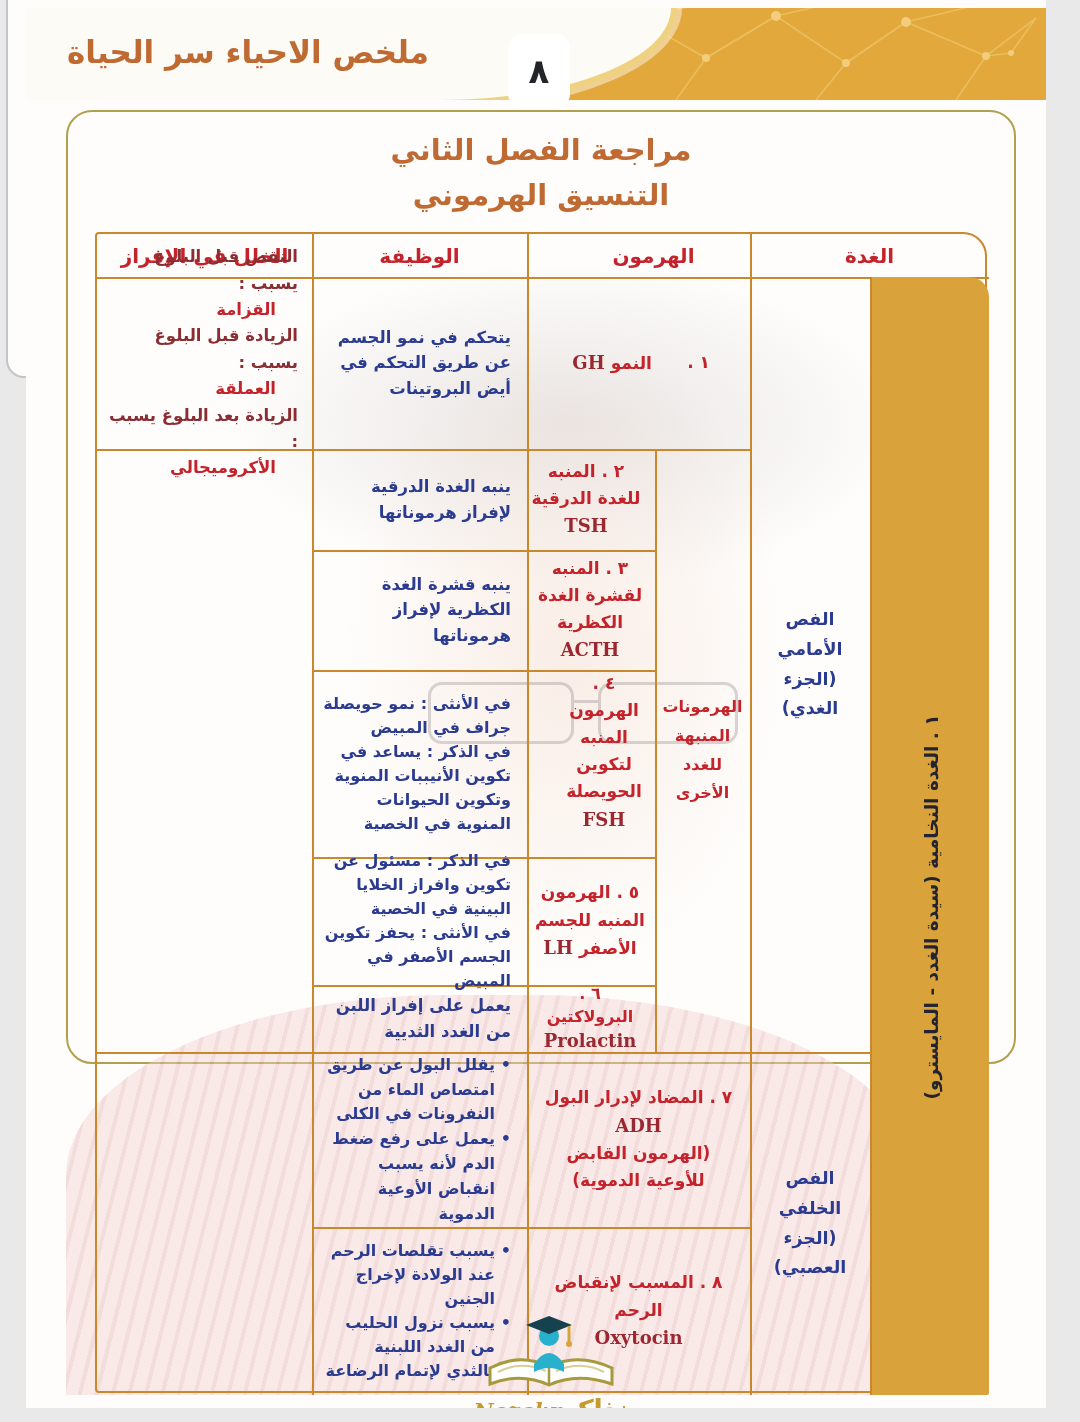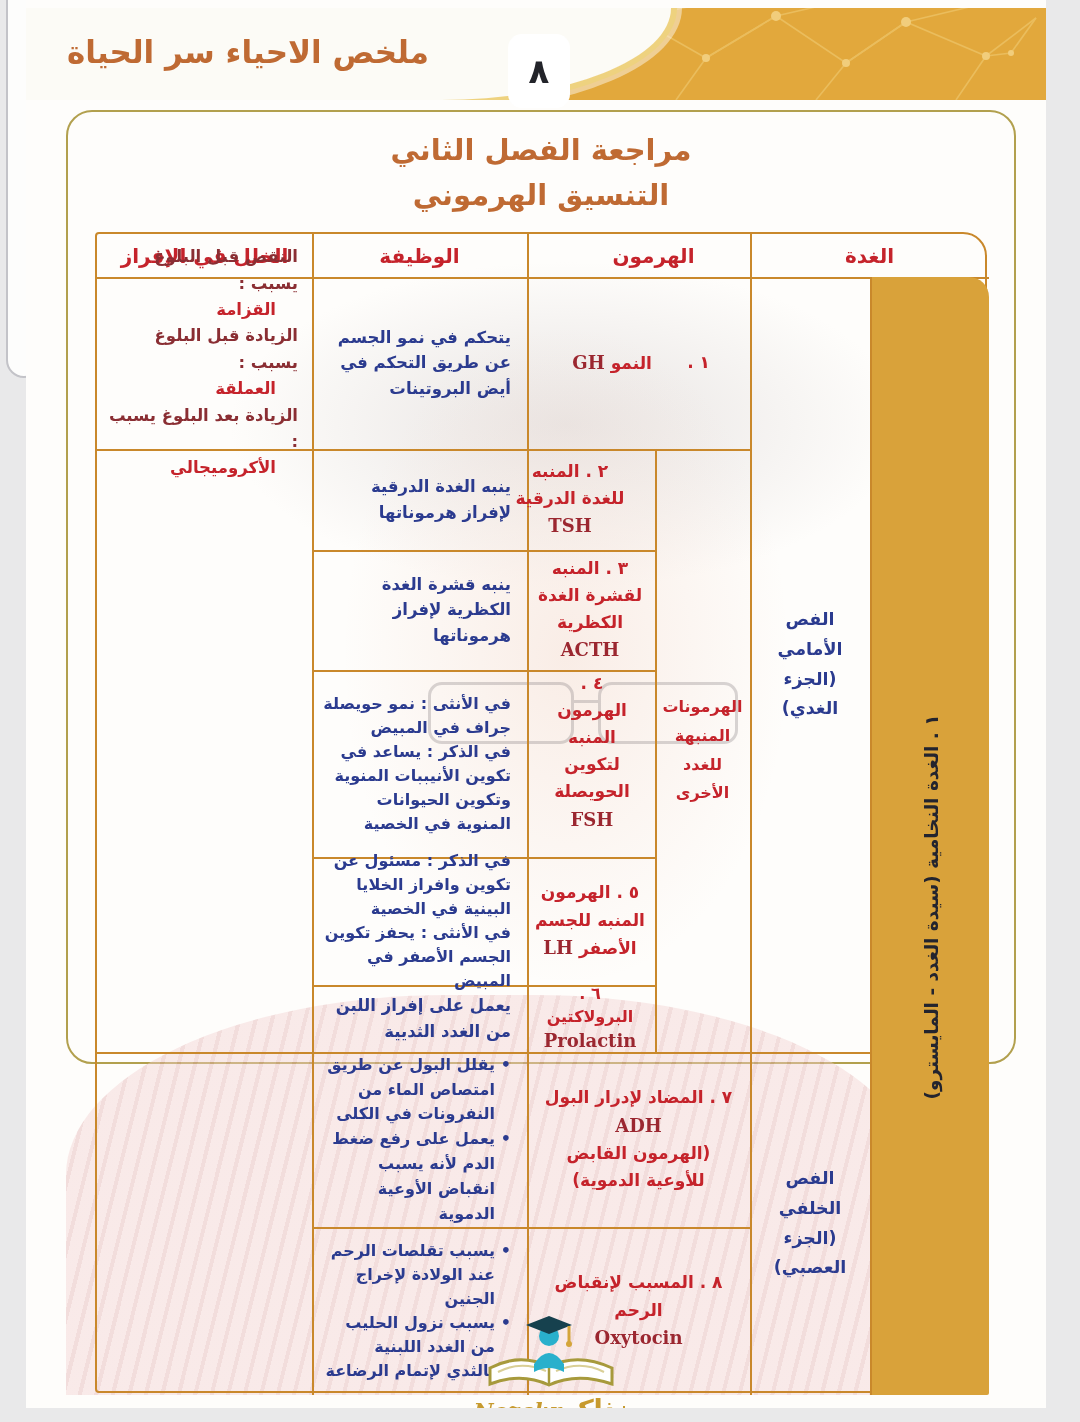--- a/index.html
+++ b/index.html
@@ -161,36 +161,36 @@
       <div class="cell func" style="left:219px;top:43px;width:207px;height:172px;">يتحكم في نمو الجسم عن طريق التحكم في أيض البروتينات</div>
       <div class="cell horm" style="left:434px;top:43px;width:215px;height:172px;">
         <div class="gh-line">
           <span class="num">١ .</span>
           <span class="mid"><span>النمو</span>
           <span class="abbr">GH</span></span>
         </div>
       </div>
 
       <div class="cell func" style="left:219px;top:215px;width:207px;height:101px;">ينبه الغدة الدرقية لإفراز هرموناتها</div>
-      <div class="cell horm" style="left:412px;top:215px;width:122px;height:101px;">
+      <div class="cell horm" style="left:428px;top:215px;width:122px;height:101px;">
         <div><span>٢ . المنبه للغدة الدرقية</span><br>
         <span class="abbr">TSH</span></div>
       </div>
 
       <div class="cell func" style="left:219px;top:316px;width:207px;height:120px;">ينبه قشرة الغدة الكظرية لإفراز هرموناتها</div>
       <div class="cell horm" style="left:432px;top:316px;width:122px;height:120px;">
         <div><span>٣ . المنبه لقشرة الغدة الكظرية</span><br>
         <span class="abbr">ACTH</span></div>
       </div>
 
       <div class="cell func" style="left:219px;top:436px;width:207px;height:187px;font-size:16px;line-height:1.5;">
         <div>في الأنثى : نمو حويصلة جراف في المبيض</div>
         <div>في الذكر : يساعد في تكوين الأنيببات المنوية وتكوين الحيوانات المنوية في الخصية</div>
       </div>
-      <div class="cell horm" style="left:420px;top:436px;width:122px;height:164px;padding-left:34px;">
+      <div class="cell horm" style="left:432px;top:436px;width:122px;height:164px;padding-left:34px;">
         <div><span>٤ . الهرمون المنبه لتكوين الحويصلة</span><br>
         <span class="abbr">FSH</span></div>
       </div>
 
       <div class="cell func" style="left:219px;top:623px;width:207px;height:128px;font-size:16px;line-height:1.5;">
         <div>في الذكر : مسئول عن تكوين وافراز الخلايا البينية في الخصية</div>
         <div>في الأنثى : يحفز تكوين الجسم الأصفر في المبيض</div>
       </div>
       <div class="cell horm" style="left:432px;top:623px;width:122px;height:128px;">
         <div><span>٥ . الهرمون المنبه للجسم الأصفر</span>

